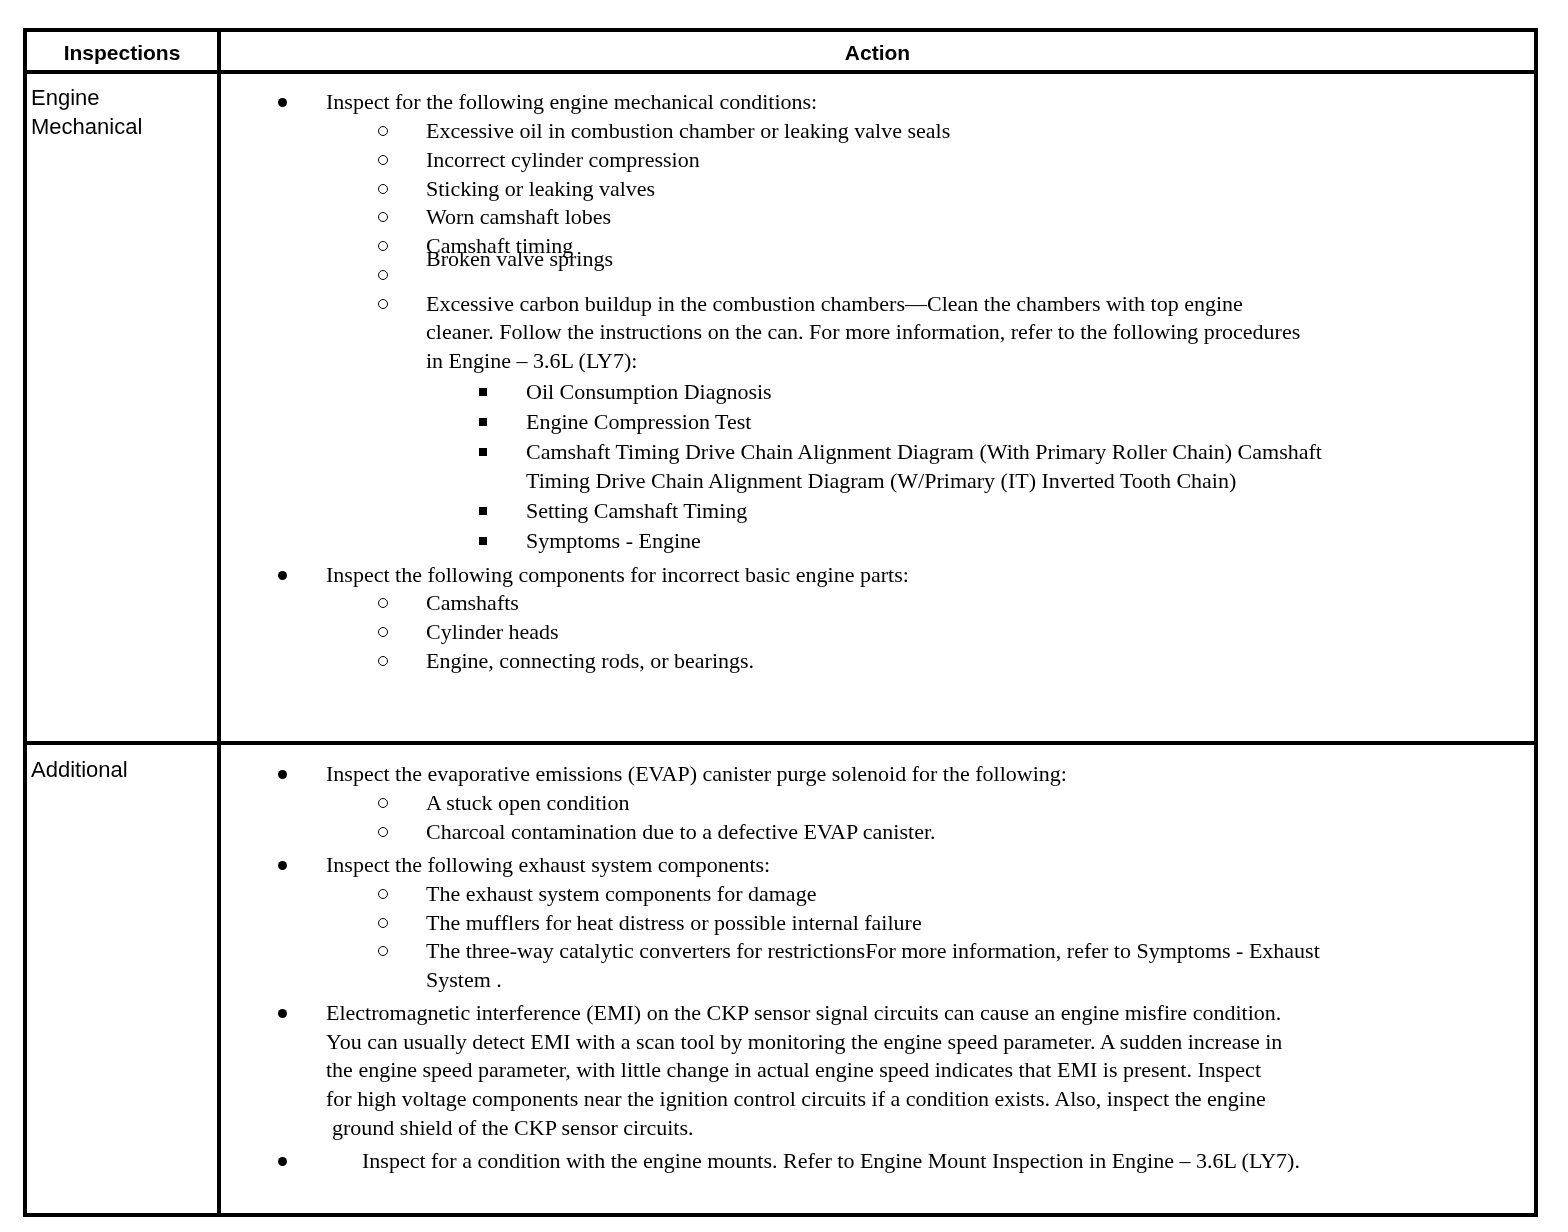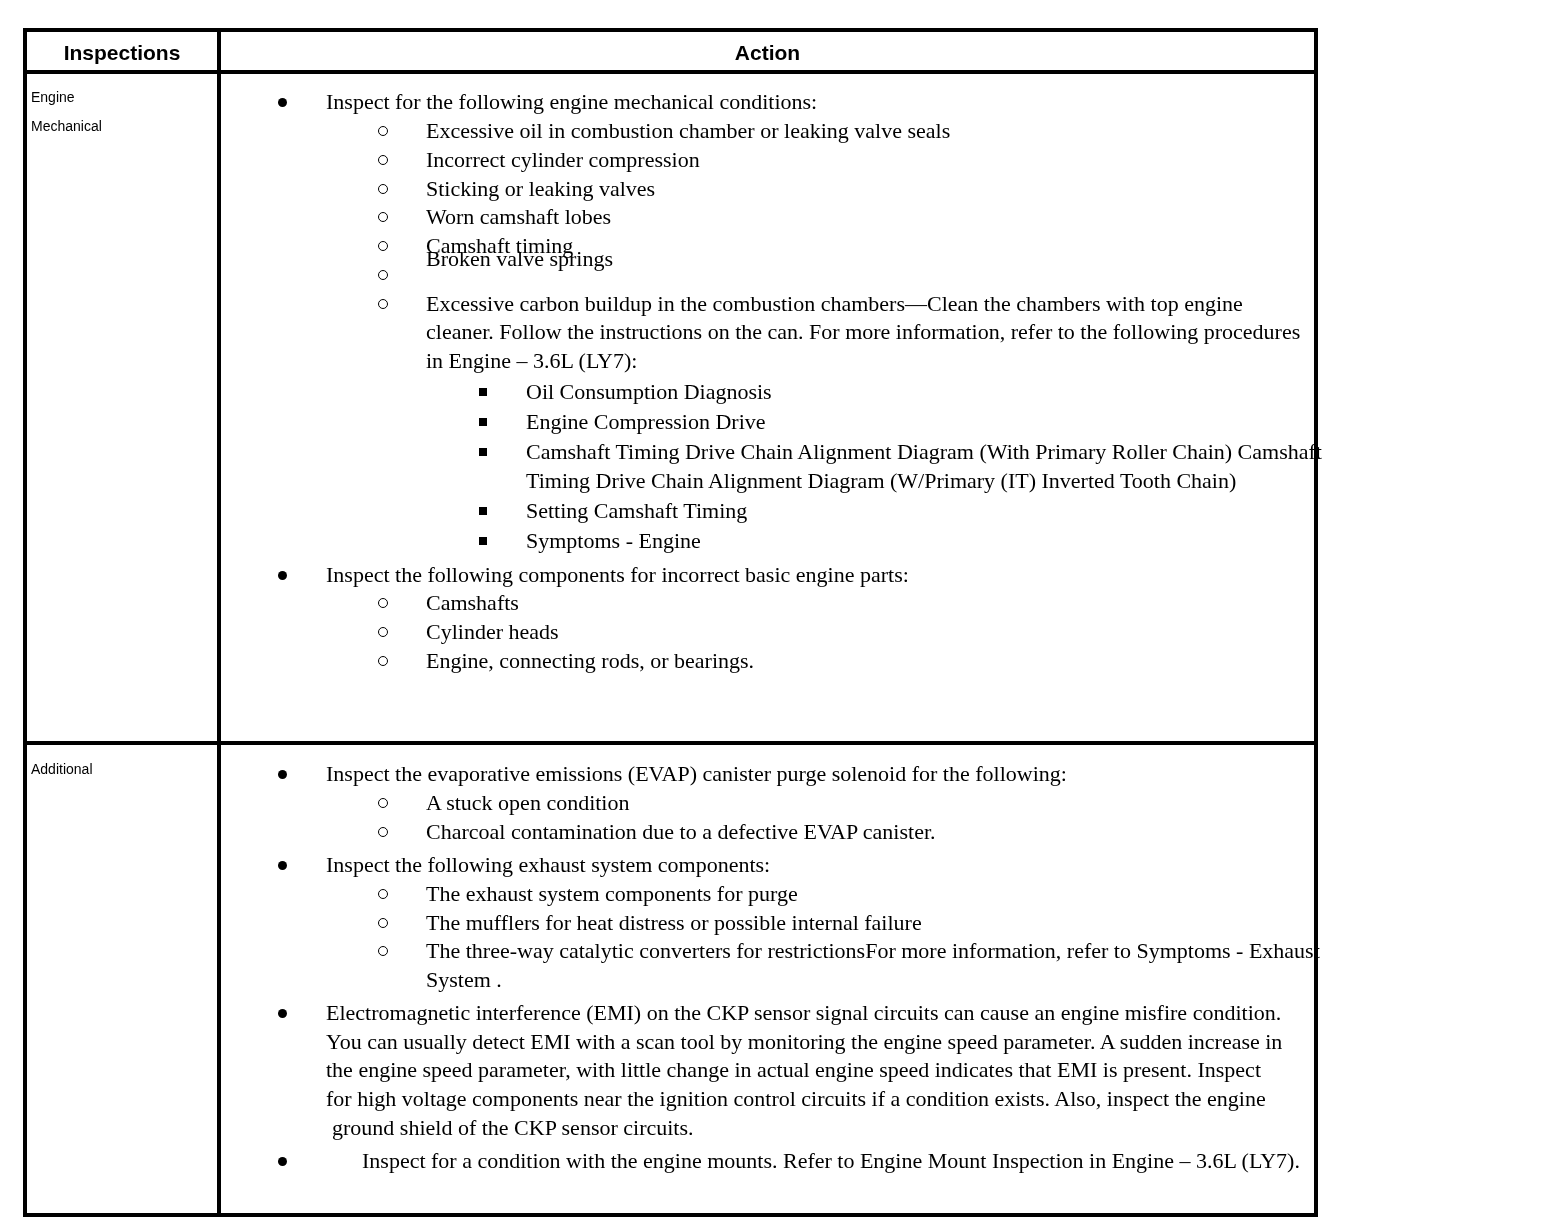--- a/index.html
+++ b/index.html
@@ -1,24 +1,24 @@
 <!DOCTYPE html>
 <html><head>
 <meta charset="utf-8">
 <style>
   html, body { margin: 0; padding: 0; background: #ffffff; }
   body { width: 1568px; height: 1232px; position: relative; overflow: hidden;
          font-family: "Liberation Sans", sans-serif; color: #000; }
-  .tbl { position: absolute; left: 23px; top: 28px; width: 1295px; height: 1189px;
+  .tbl { position: absolute; left: 23px; top: 28px; width: 1515px; height: 1189px;
          box-sizing: border-box; border: 4px solid #000; }
   .vline { position: absolute; left: 190px; top: 0; width: 4px; height: 100%; background: #000; }
   .hline { position: absolute; left: 0; width: 100%; height: 4px; background: #000; }
   .hdr { position: absolute; top: 0; height: 42px; line-height: 42px; font-weight: bold;
          font-size: 21px; text-align: center; }
-  .label { position: absolute; left: 4px; font-size: 14px; line-height: 29px; width: 180px; }
+  .label { position: absolute; left: 4px; font-size: 22px; line-height: 29px; width: 180px; }
   .ln { position: absolute; font-size: 22px; line-height: 29px; white-space: nowrap; font-family: Liberation Serif, serif; }
   .dot { width: 9px; height: 9px; border-radius: 50%; background: #000; position: absolute; }
   .circ { width: 10px; height: 10px; border-radius: 50%; border: 1.6px solid #000; box-sizing: border-box; position: absolute; }
   .sq { width: 8px; height: 8px; background: #000; position: absolute; }
 </style>
 </head>
 <body>
 
 <div class="tbl">
   <div class="vline"></div>
@@ -48,21 +48,21 @@
       <div class="ln" style="left: 399px; top: 199px;">Camshaft timing</div>
       <div class="circ" style="left: 351px; top: 238px;"></div>
       <div class="ln" style="left: 399px; top: 212px;">Broken valve springs</div>
       <div class="circ" style="left: 351px; top: 267px;"></div>
       <div class="ln" style="left: 399px; top: 257px;">Excessive carbon buildup in the combustion chambers—Clean the chambers with top engine</div>
       <div class="ln" style="left: 399px; top: 285px;">cleaner. Follow the instructions on the can. For more information, refer to the following procedures</div>
       <div class="ln" style="left: 399px; top: 314px;">in Engine – 3.6L (LY7):</div>
       <div class="sq" style="left: 452px; top: 356px;"></div>
       <div class="ln" style="left: 499px; top: 345px;">Oil Consumption Diagnosis</div>
       <div class="sq" style="left: 452px; top: 386px;"></div>
-      <div class="ln" style="left: 499px; top: 375px;">Engine Compression Drive</div>
+      <div class="ln" style="left: 499px; top: 375px;">Engine Compression Test</div>
       <div class="sq" style="left: 452px; top: 416px;"></div>
       <div class="ln" style="left: 499px; top: 405px;">Camshaft Timing Drive Chain Alignment Diagram (With Primary Roller Chain) Camshaft</div>
       <div class="ln" style="left: 499px; top: 434px;">Timing Drive Chain Alignment Diagram (W/Primary (IT) Inverted Tooth Chain)</div>
       <div class="sq" style="left: 452px; top: 475px;"></div>
       <div class="ln" style="left: 499px; top: 464px;">Setting Camshaft Timing</div>
       <div class="sq" style="left: 452px; top: 505px;"></div>
       <div class="ln" style="left: 499px; top: 494px;">Symptoms - Engine</div>
       <div class="dot" style="left: 251px; top: 538.5px;"></div>
       <div class="ln" style="left: 299px; top: 528px;">Inspect the following components for incorrect basic engine parts:</div>
       <div class="circ" style="left: 351px; top: 566px;"></div>
@@ -73,21 +73,21 @@
       <div class="ln" style="left: 399px; top: 614px;">Engine, connecting rods, or bearings.</div>
       <div class="dot" style="left: 251px; top: 737.5px;"></div>
       <div class="ln" style="left: 299px; top: 727px;">Inspect the evaporative emissions (EVAP) canister purge solenoid for the following:</div>
       <div class="circ" style="left: 351px; top: 766px;"></div>
       <div class="ln" style="left: 399px; top: 756px;">A stuck open condition</div>
       <div class="circ" style="left: 351px; top: 795px;"></div>
       <div class="ln" style="left: 399px; top: 785px;">Charcoal contamination due to a defective EVAP canister.</div>
       <div class="dot" style="left: 251px; top: 828.5px;"></div>
       <div class="ln" style="left: 299px; top: 818px;">Inspect the following exhaust system components:</div>
       <div class="circ" style="left: 351px; top: 857px;"></div>
-      <div class="ln" style="left: 399px; top: 847px;">The exhaust system components for purge</div>
+      <div class="ln" style="left: 399px; top: 847px;">The exhaust system components for damage</div>
       <div class="circ" style="left: 351px; top: 886px;"></div>
       <div class="ln" style="left: 399px; top: 876px;">The mufflers for heat distress or possible internal failure</div>
       <div class="circ" style="left: 351px; top: 914px;"></div>
       <div class="ln" style="left: 399px; top: 904px;">The three-way catalytic converters for restrictionsFor more information, refer to Symptoms - Exhaust</div>
       <div class="ln" style="left: 399px; top: 933px;">System .</div>
       <div class="dot" style="left: 251px; top: 976.5px;"></div>
       <div class="ln" style="left: 299px; top: 966px;">Electromagnetic interference (EMI) on the CKP sensor signal circuits can cause an engine misfire condition.</div>
       <div class="ln" style="left: 299px; top: 995px;">You can usually detect EMI with a scan tool by monitoring the engine speed parameter. A sudden increase in</div>
       <div class="ln" style="left: 299px; top: 1023px;">the engine speed parameter, with little change in actual engine speed indicates that EMI is present. Inspect</div>
       <div class="ln" style="left: 299px; top: 1052px;">for high voltage components near the ignition control circuits if a condition exists. Also, inspect the engine</div>

